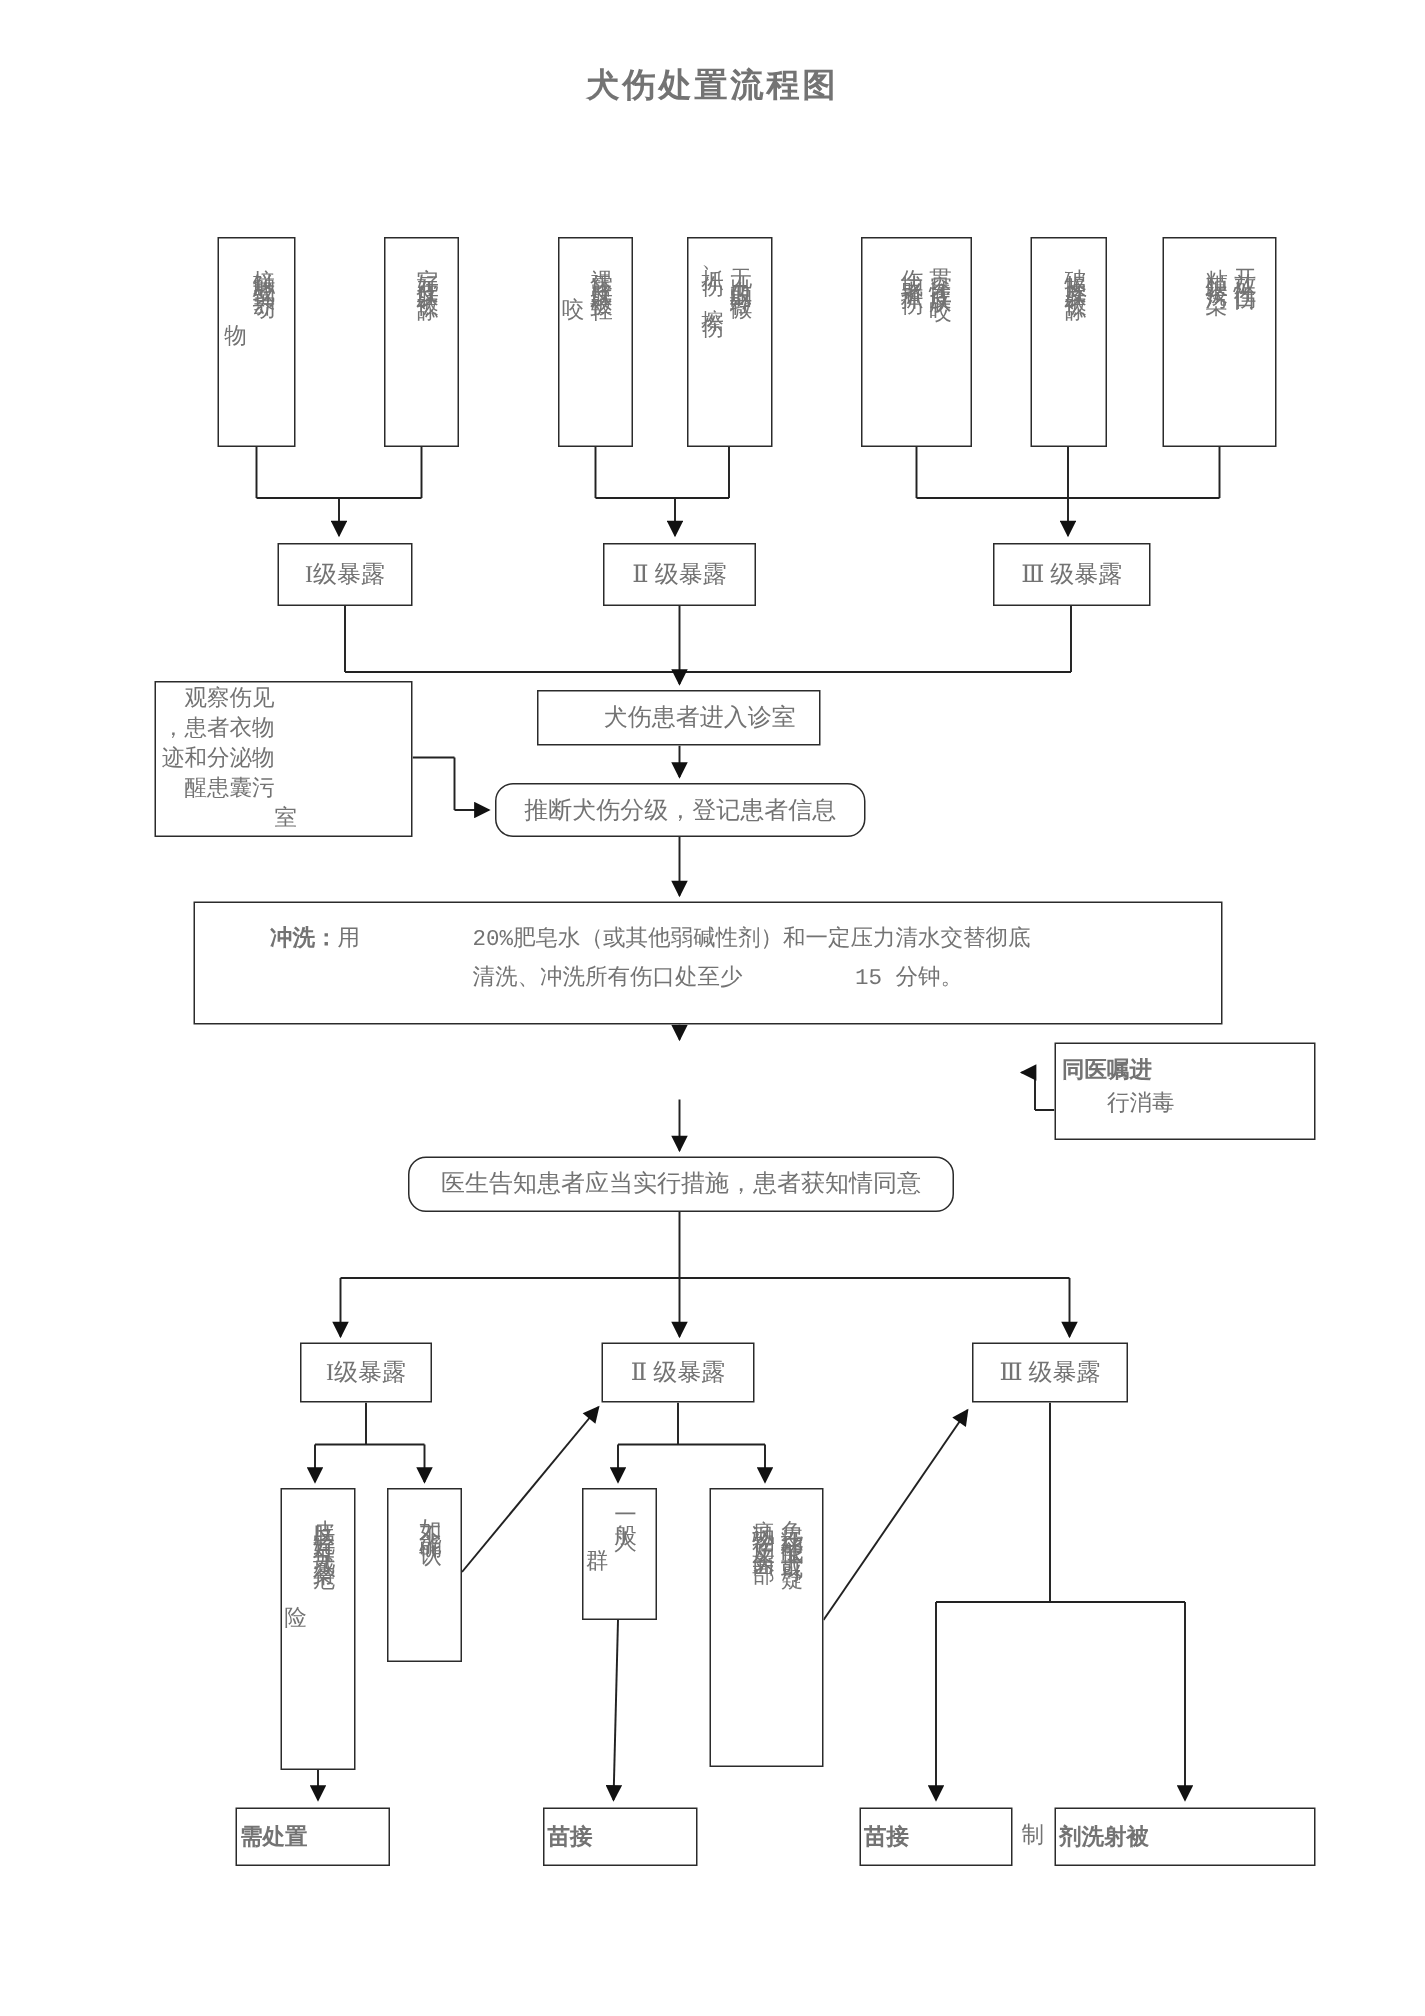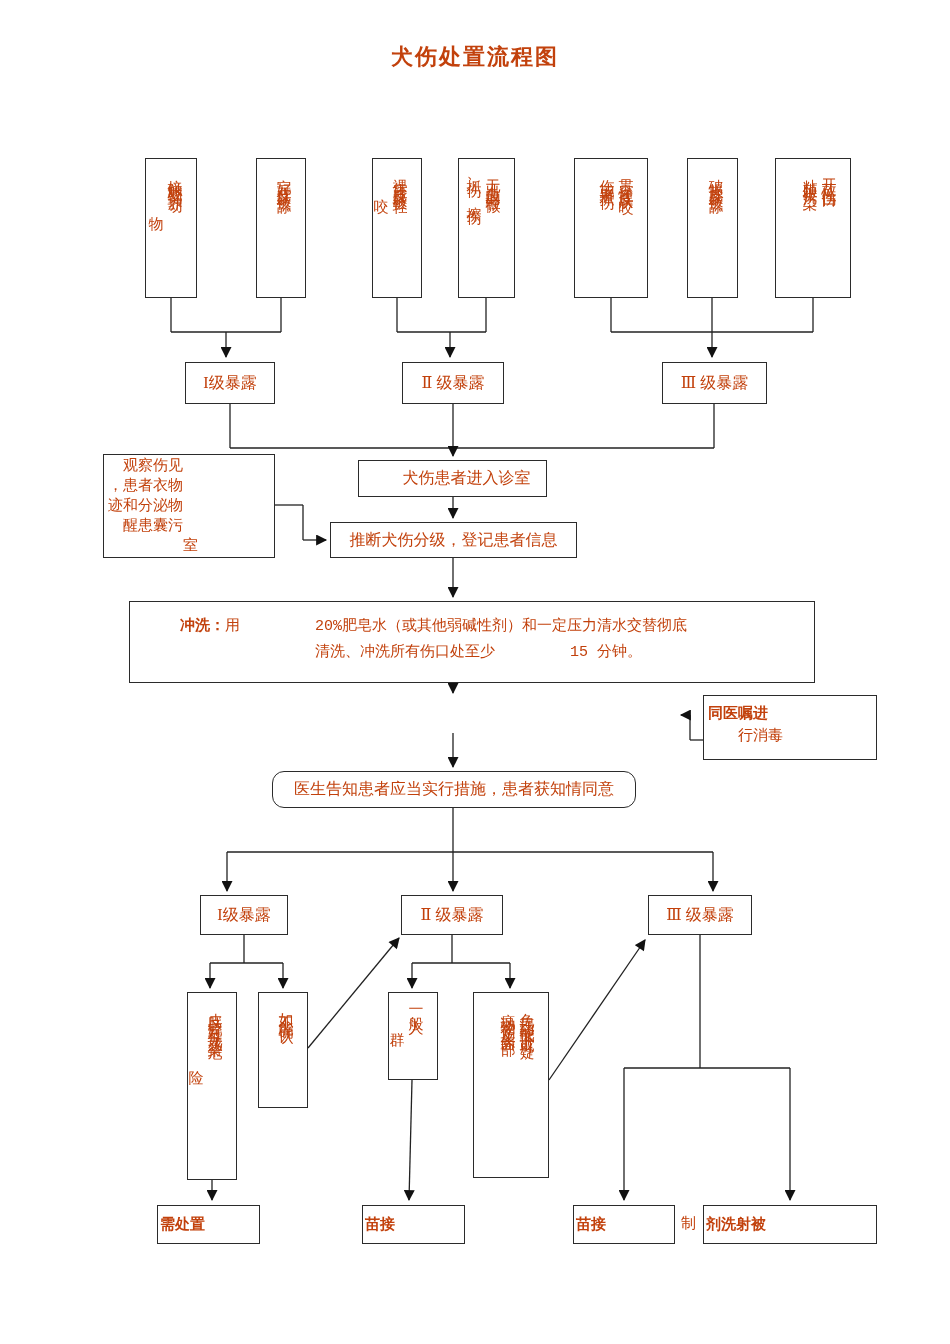--- a/index.html
+++ b/index.html
@@ -1,17 +1,17 @@
 <!DOCTYPE html>
 <html><head>
 <meta charset="utf-8">
 <style>
   html,body{margin:0;padding:0;background:#fff;}
   .page{position:relative;width:950px;height:1344px;background:#fff;overflow:hidden;
-        font-family:"Liberation Serif","DejaVu Serif",serif;color:#c2410c;}
+        font-family:"Liberation Serif","DejaVu Serif",serif;color:#737373;}
   #connectors{position:absolute;left:0;top:0;width:950px;height:1344px;z-index:0;}
   .box{position:absolute;border:1px solid #2b2b2b;background:#fff;box-sizing:border-box;
        font-size:15px;z-index:1;}
   .hbox{display:flex;align-items:center;justify-content:center;text-align:center;font-size:16px;}
   .lbox{display:block;text-align:left;}
   .pre{white-space:pre-line;font-family:Liberation Mono, monospace;}
   .vbox{writing-mode:vertical-rl;text-orientation:upright;white-space:pre-line;
         letter-spacing:4px;line-height:19px;padding:8px 12px 4px 4px;font-size:15px;}
   .bold{font-weight:bold;}
   #title{position:absolute;top:42px;left:0;width:950px;text-align:center;
@@ -20,21 +20,21 @@
   .t{top:158px;height:140px;}
   #t1{left:145px;width:52px}#t2{left:256px;width:50px}#t3{left:372px;width:50px}
   #t4{left:458px;width:57px}#t5{left:574px;width:74px}#t6{left:687px;width:51px}
   #t7{left:775px;width:76px}
   
   .e{top:362px;height:42px;}
   #e1{left:185px;width:90px}#e2{left:402px;width:102px}#e3{left:662px;width:105px}
   
   #observe{left:103px;top:454px;width:172px;height:104px;padding:2px 4px;line-height:20px;}
   #enter{left:358px;top:460px;width:189px;height:37px;padding-left:28px;}
-  #triage{left:330px;top:522px;width:247px;height:36px;}
+  #triage{left:330px;top:522px;width:247px;height:36px;border-radius:12px;}
   #wash{left:129px;top:601px;width:686px;height:82px;padding:12px 10px 0 50px;line-height:26px;}
   #disinfect{left:230px;top:697px;width:447px;height:36px;padding-left:14px;line-height:33px;}
   #concurrent{left:703px;top:695px;width:174px;height:65px;padding:8px 0 0 4px;line-height:22px;}
   #inform{left:272px;top:771px;width:364px;height:37px;border-radius:12px;}
   
   .f{top:895px;height:40px;}
   #f1{left:200px;width:88px}#f2{left:401px;width:102px}#f3{left:648px;width:104px}
   
   #skin{left:187px;top:992px;width:50px;height:188px}
   #uncertain{left:258px;top:992px;width:50px;height:116px}

